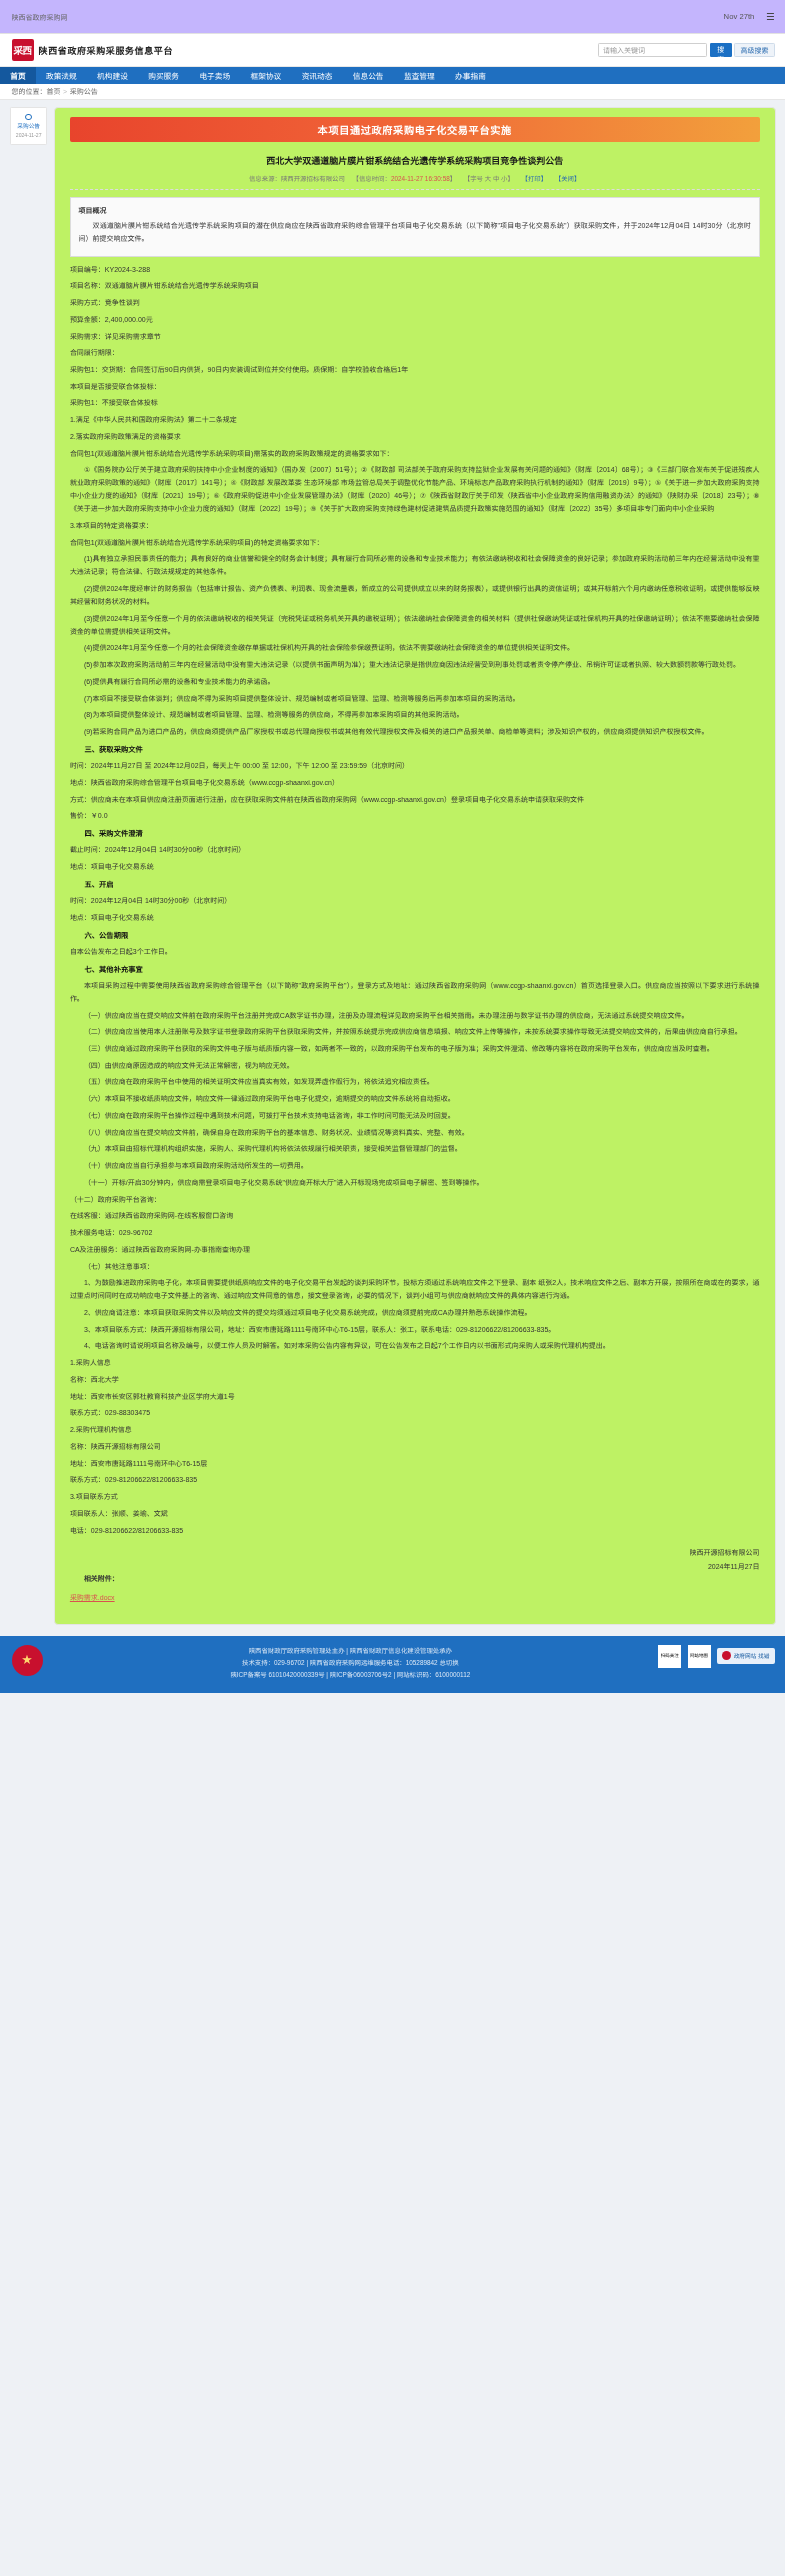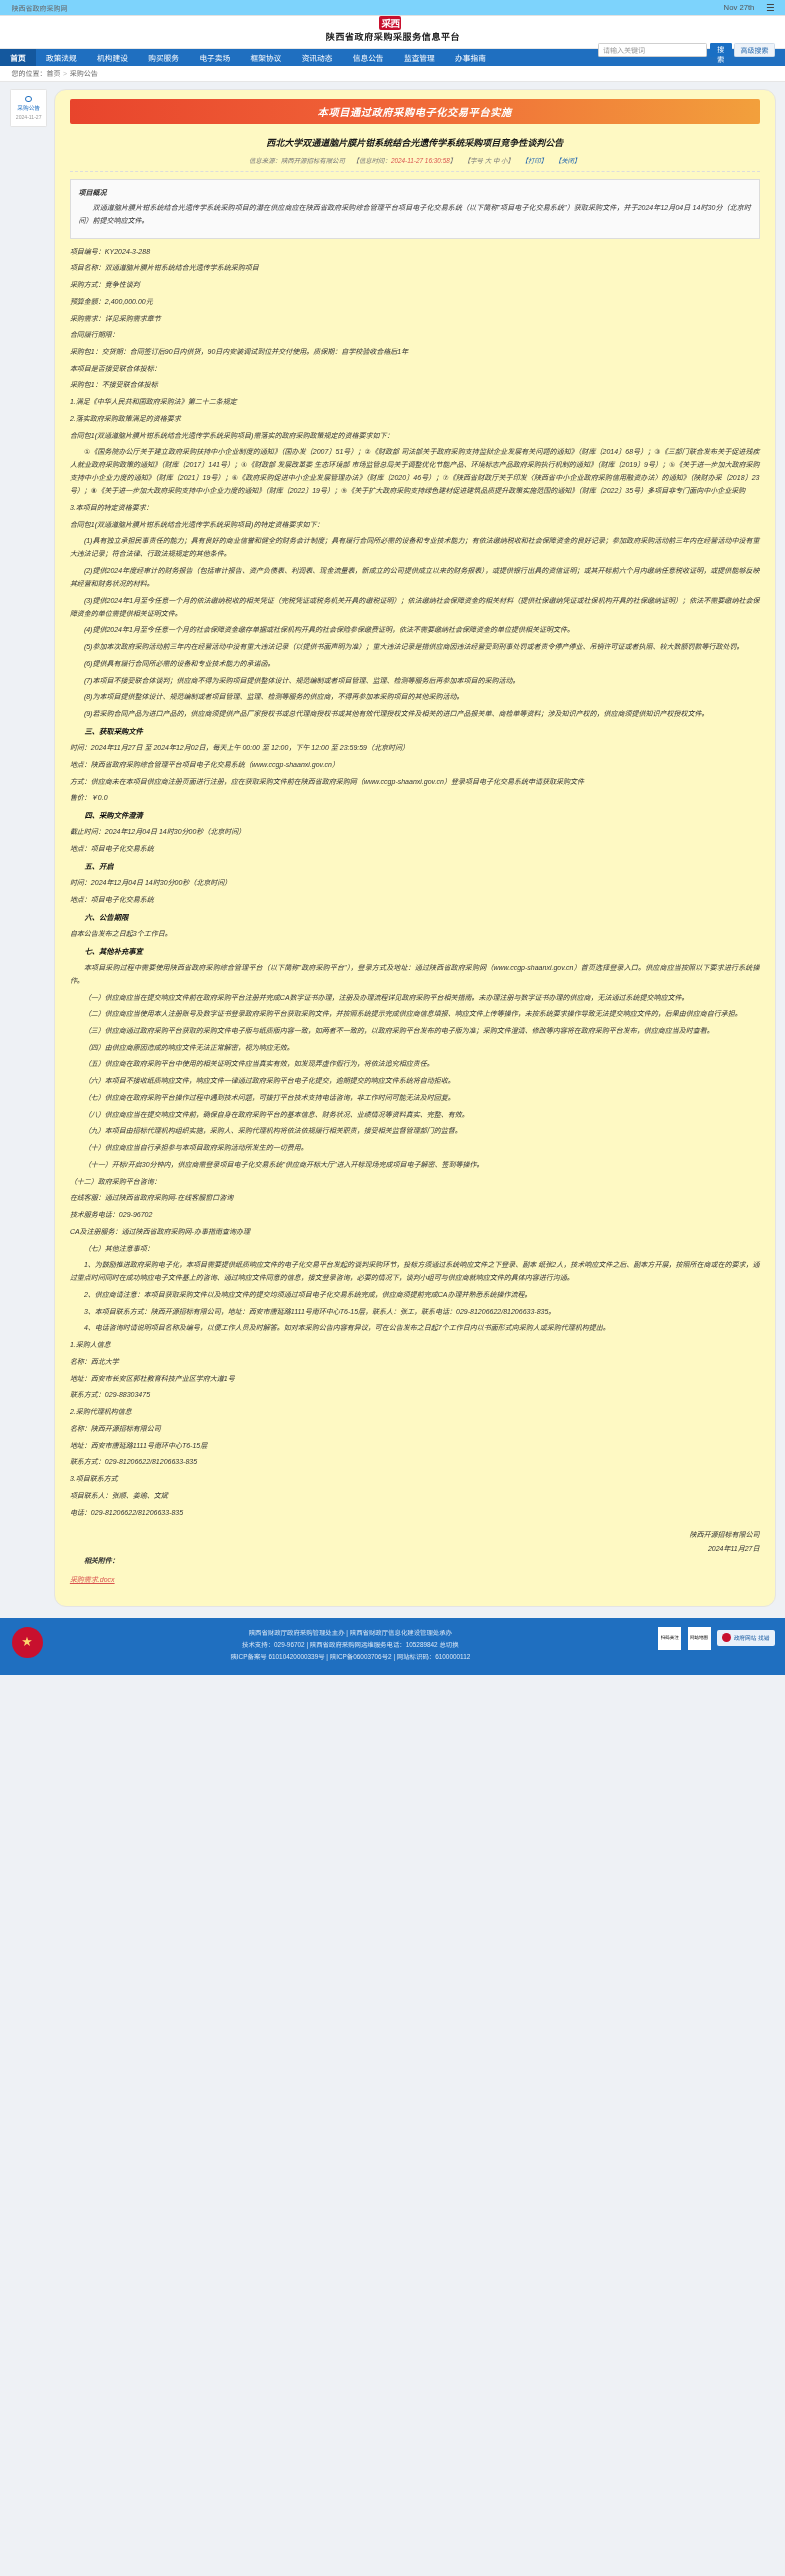--- a/index.html
+++ b/index.html
@@ -6,30 +6,29 @@
   html, body { margin:0; padding:0; }
   body {
     width:786px;
     font-family:"Liberation Sans","DejaVu Sans",sans-serif;
     font-size:8.3px;
     color:#333;
     background:#eef1f5;
   }
   
   .topbar{
-    height:16px;background:#7dd3fc;border-bottom:0.6px solid #e2e2e2;
+    height:34px;background:#c4b5fd;border-bottom:0.6px solid #e2e2e2;
     display:flex;align-items:center;padding:0 11.5px;font-size:7px;color:#666;
   }
   .topbar .date{margin-left:auto;color:#555;font-size:7.7px;}
   .topbar .menu-ico{margin-left:11.5px;font-size:9.6px;color:#444;}
   
   .header{
     height:33px;background:#fff;display:flex;align-items:center;padding:0 11.5px;
     border-bottom:0.6px solid #e8e8e8;
-    flex-direction:column;
   }
   .logo-badge{
     width:22px;height:22px;background:#c8102e;color:#fff;border-radius:1.9px;
     display:flex;align-items:center;justify-content:center;font-size:9.6px;font-weight:bold;
     margin-right:5.1px;letter-spacing:-0.6px;
   }
   .site-title{font-size:9px;color:#222;font-weight:bold;letter-spacing:0.6px;}
   .search-wrap{margin-left:auto;display:flex;align-items:center;}
   .search-box{
     width:109px;height:14px;border:0.6px solid #cfcfcf;background:#fff;border-radius:1.3px;
@@ -65,21 +64,21 @@
     width:37px;flex:0 0 37px;background:#fff;border:0.6px solid #e4e4e4;border-radius:1.3px;
     padding:6.4px 2.6px;
   }
   .side .node{display:flex;flex-direction:column;align-items:center;}
   .side .dot{
     width:6.4px;height:6.4px;border-radius:50%;border:1.3px solid #1f6fc0;background:#fff;margin-bottom:2.6px;
   }
   .side .lbl{font-size:5.7px;color:#1f6fc0;text-align:center;line-height:1.3;}
   .side .date{font-size:5.1px;color:#999;text-align:center;margin-top:1.3px;}
   .content{
-    flex:1;background:#fef9c3;border:0.6px solid #e4e4e4;border-radius:12px;padding:9px 15.3px 19px 15.3px;font-style:italic;
+    flex:1;background:#bef264;border:0.6px solid #e4e4e4;border-radius:4px;padding:9px 15.3px 19px 15.3px;
   }
   
   .banner{
     height:25.5px;border-radius:1.9px;
     background:linear-gradient(90deg,#e8442c 0%,#f06337 45%,#f2a03c 100%);
     display:flex;align-items:center;justify-content:center;
     color:#fff;font-size:10.2px;font-weight:bold;letter-spacing:0.6px;margin-bottom:9px;
   }
   .doc-title{
     text-align:center;font-size:9px;font-weight:bold;color:#1a1a1a;line-height:1.6;

